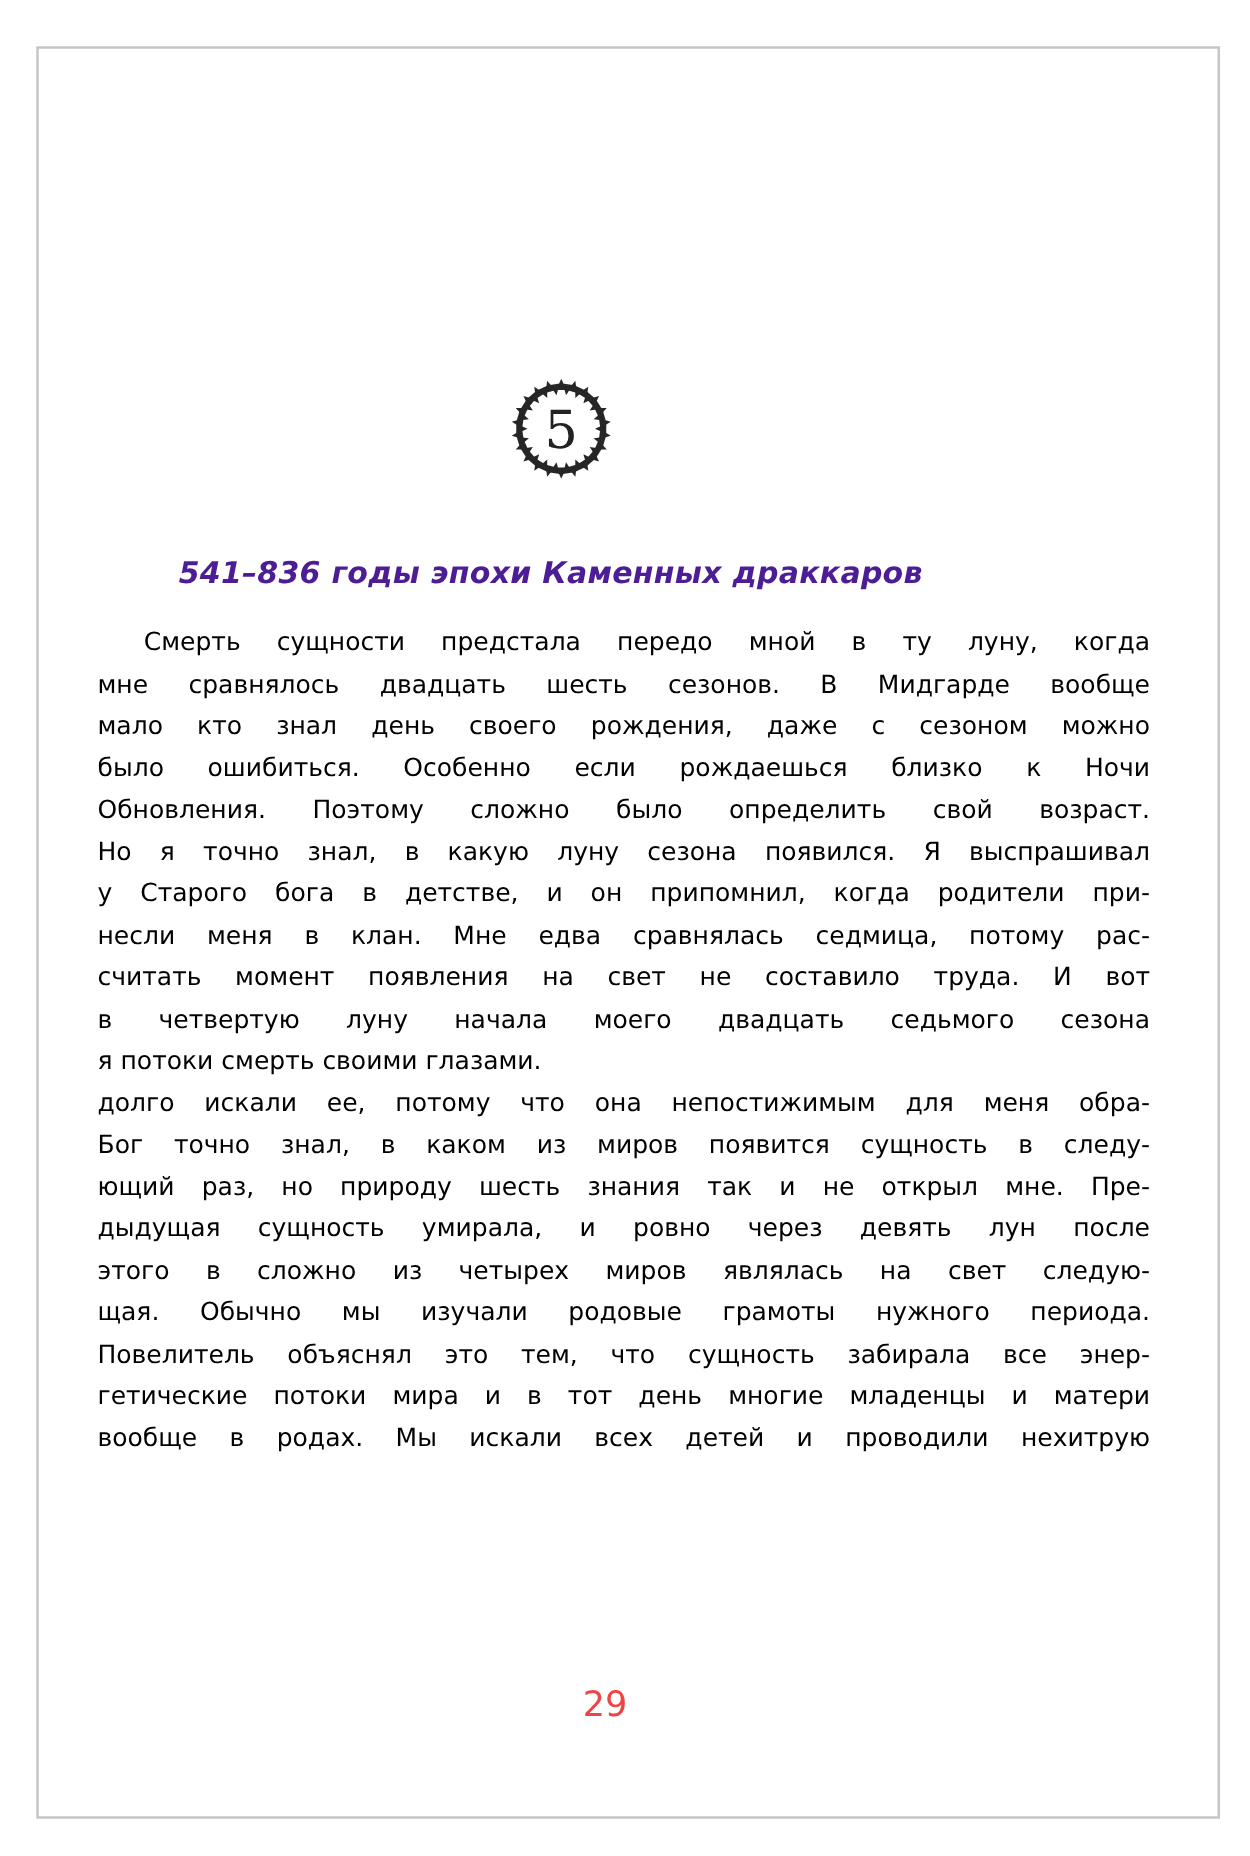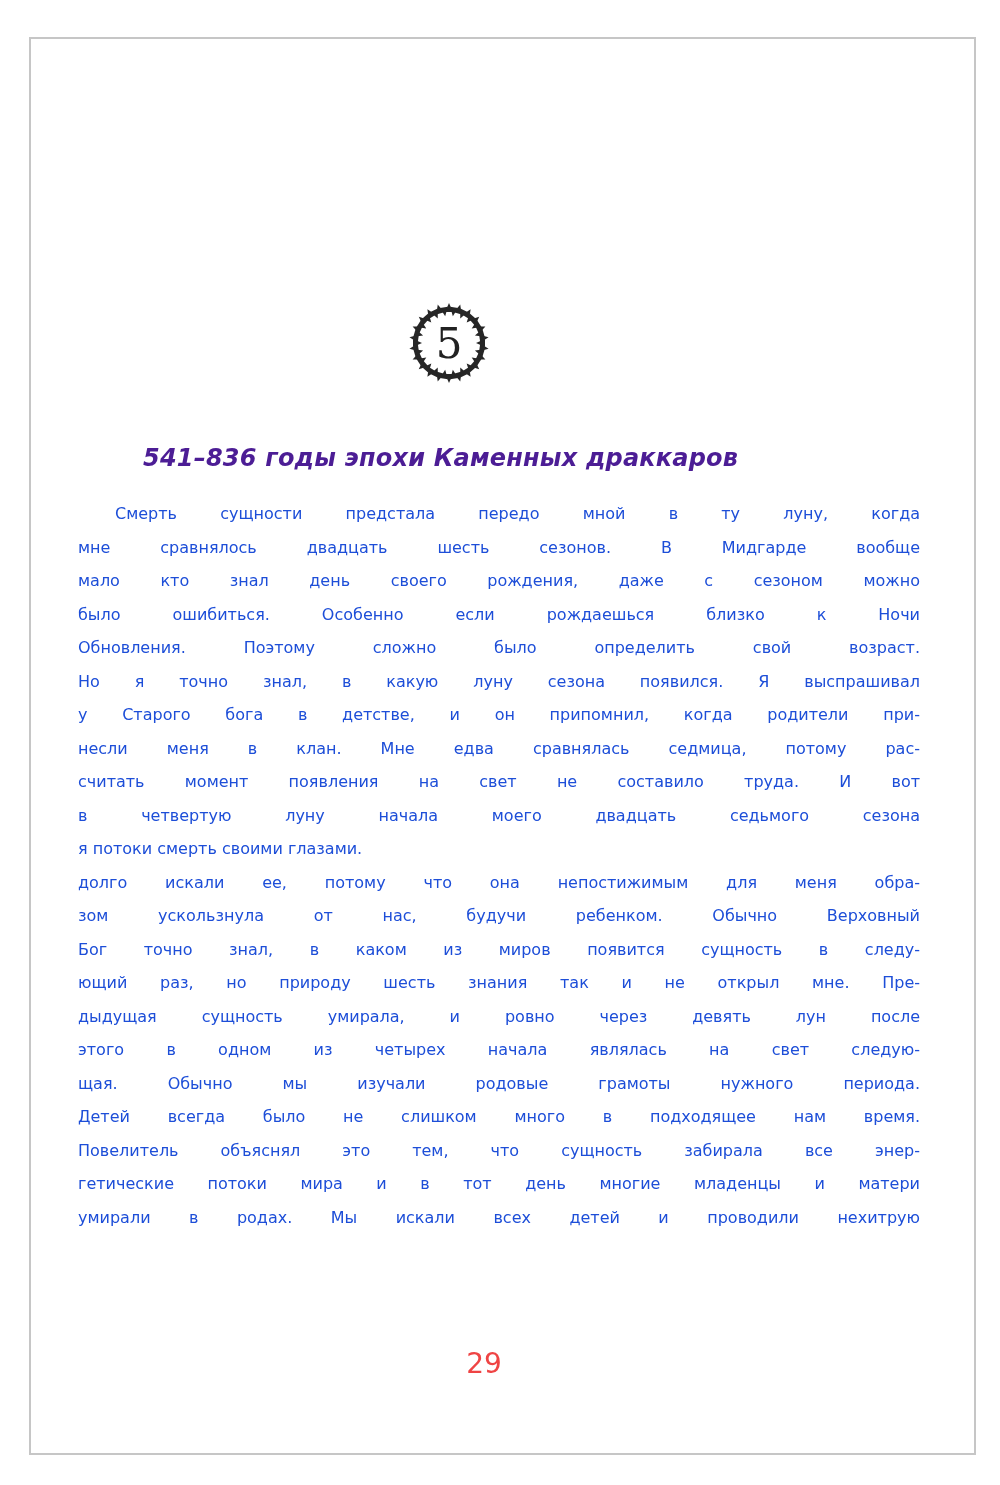--- a/index.html
+++ b/index.html
@@ -47,23 +47,23 @@
     font-weight: bold;
     font-style: italic;
     color: #4c1d95;
     letter-spacing: 0.2px;
   }
   .body-text {
     position: absolute;
     left: 78px;
     top: 497px;
     width: 842px;
-    font-size: 16px;
+    font-size: 20px;
     line-height: 33.5px;
-    color: #1d4ed8;
+    color: #000000;
   }
   .para { margin: 0; padding: 0; }
   .tline {
     width: 100%;
     white-space: nowrap;
     text-align: justify;
     text-align-last: justify;
     height: 33.5px;
   }
   .tline.first {
@@ -152,28 +152,26 @@
       <div class="tline">Обновления. Поэтому сложно было определить свой возраст.</div>
       <div class="tline">Но я точно знал, в какую луну сезона появился. Я выспрашивал</div>
       <div class="tline">у Старого бога в детстве, и он припомнил, когда родители при-</div>
       <div class="tline">несли меня в клан. Мне едва сравнялась седмица, потому рас-</div>
       <div class="tline">считать момент появления на свет не составило труда. И вот</div>
       <div class="tline">в четвертую луну начала моего двадцать седьмого сезона</div>
       <div class="tline last">я потоки смерть своими глазами.</div>
     </div>
     <div class="para">
       <div class="tline">долго искали ее, потому что она непостижимым для меня обра-</div>
-      <div class="tline">зом ускользнула от нас, будучи ребенком. Обычно Верховный</div>
       <div class="tline">Бог точно знал, в каком из миров появится сущность в следу-</div>
       <div class="tline">ющий раз, но природу шесть знания так и не открыл мне. Пре-</div>
       <div class="tline">дыдущая сущность умирала, и ровно через девять лун после</div>
-      <div class="tline">этого в одном из четырех начала являлась на свет следую-</div>
+      <div class="tline">этого в сложно из четырех миров являлась на свет следую-</div>
       <div class="tline">щая. Обычно мы изучали родовые грамоты нужного периода.</div>
-      <div class="tline">Детей всегда было не слишком много в подходящее нам время.</div>
       <div class="tline">Повелитель объяснял это тем, что сущность забирала все энер-</div>
       <div class="tline">гетические потоки мира и в тот день многие младенцы и матери</div>
-      <div class="tline">умирали в родах. Мы искали всех детей и проводили нехитрую</div>
+      <div class="tline">вообще в родах. Мы искали всех детей и проводили нехитрую</div>
     </div>
   </div>
 
   <div class="page-number">29</div>
 
 </div>
 
 </body></html>

